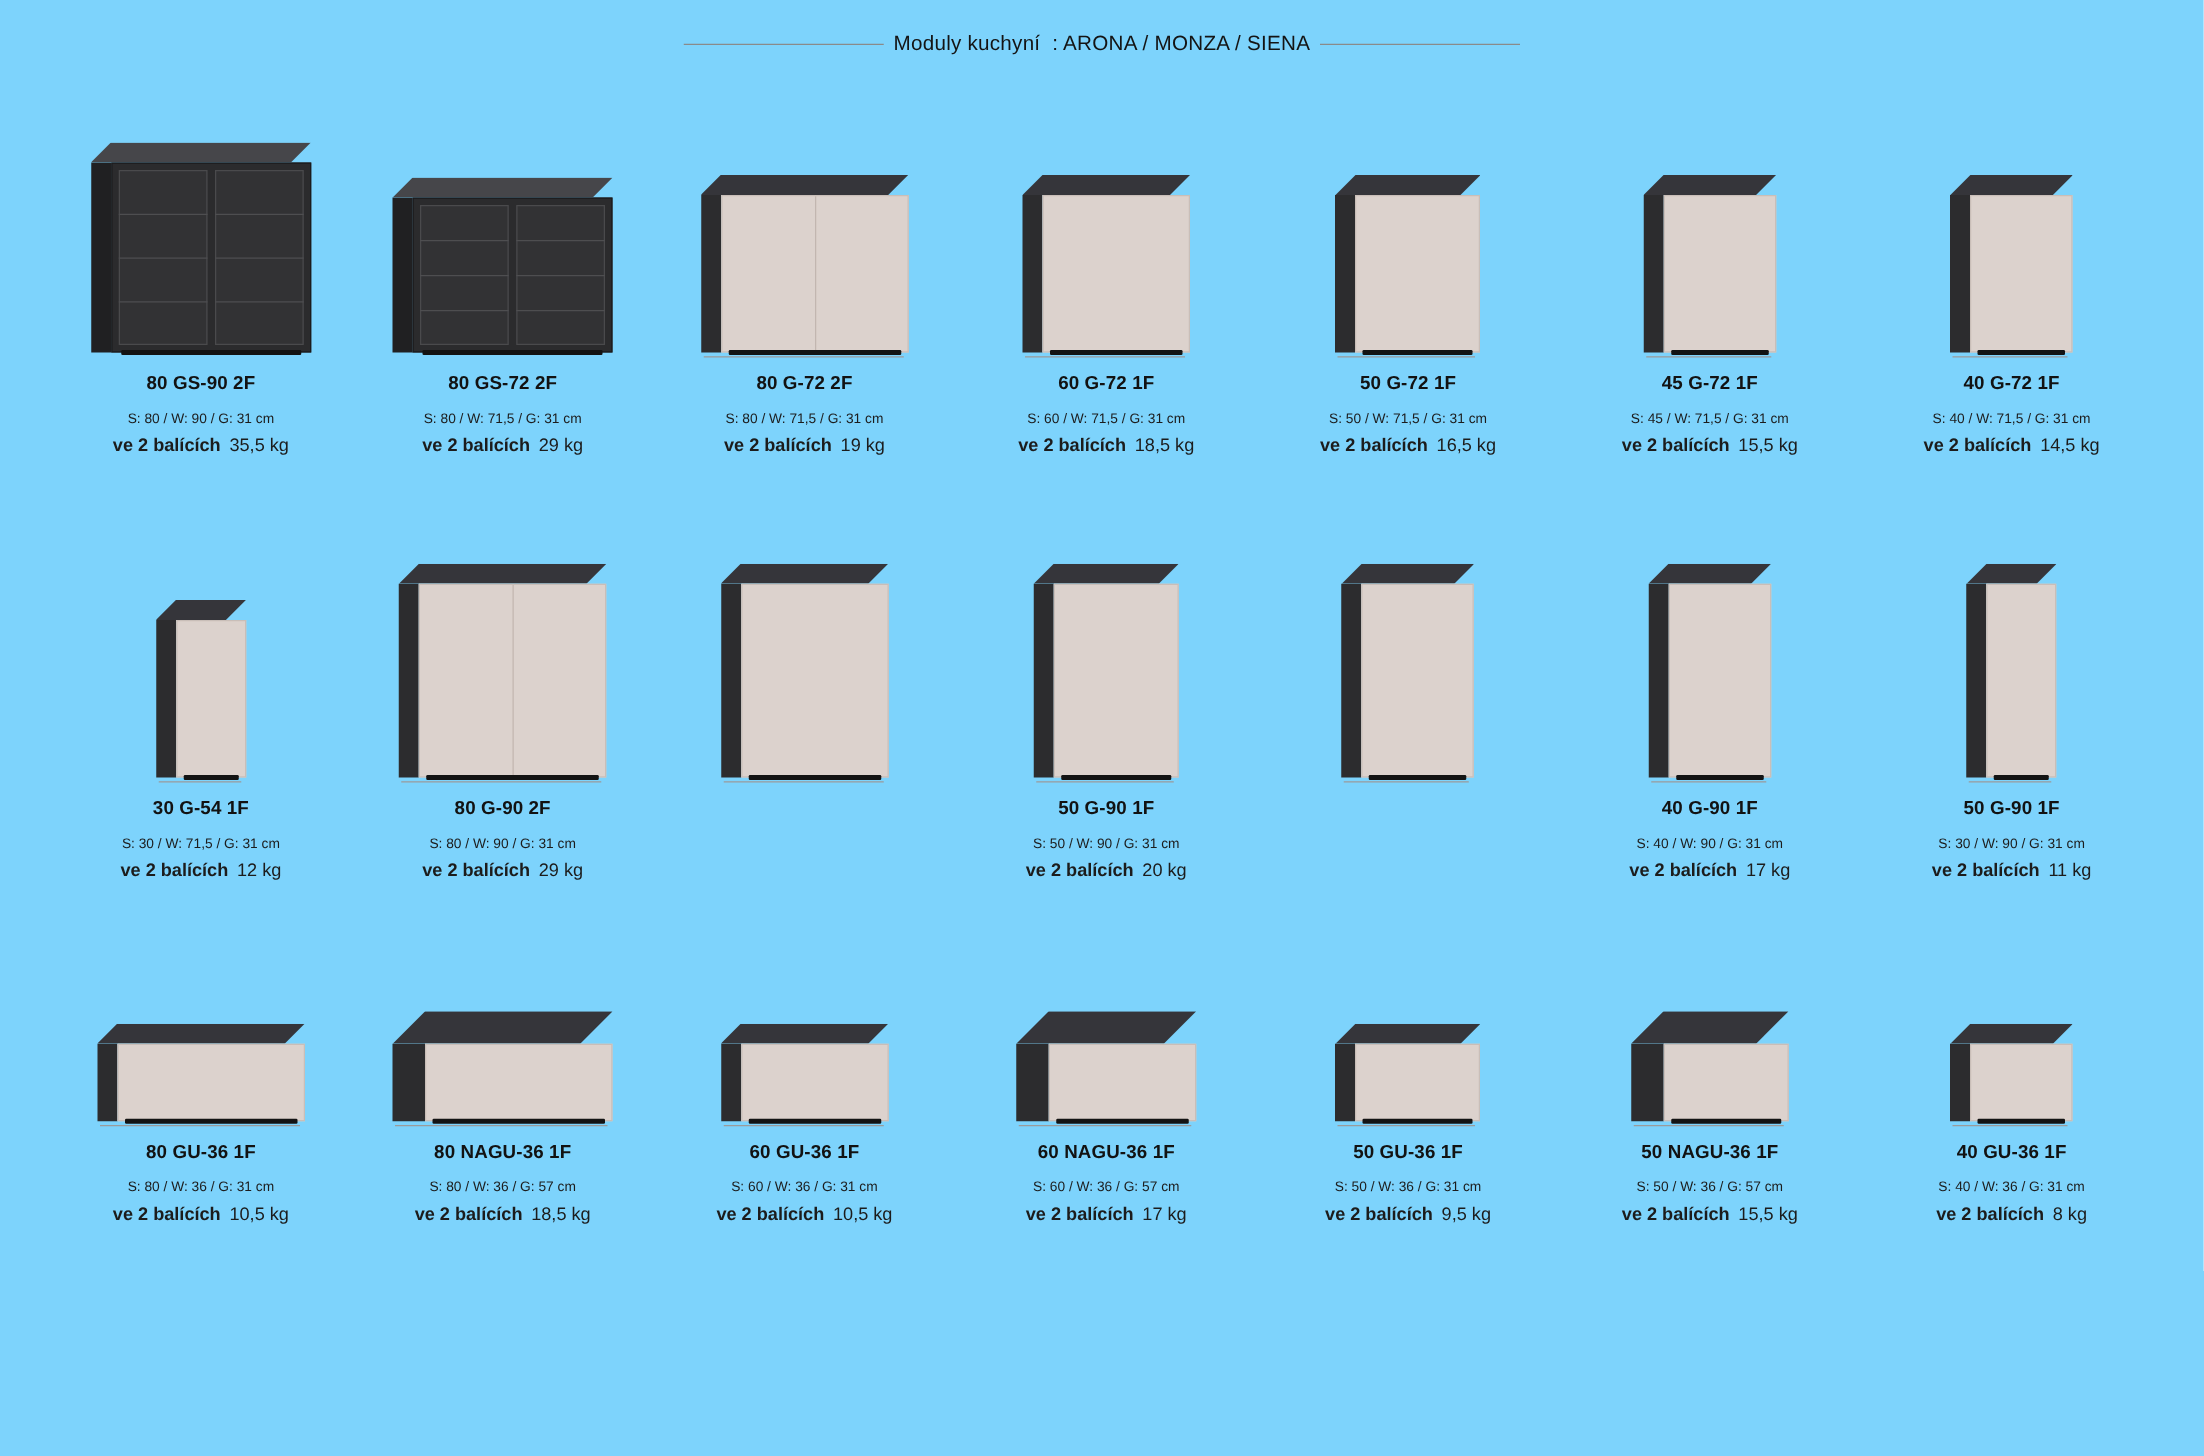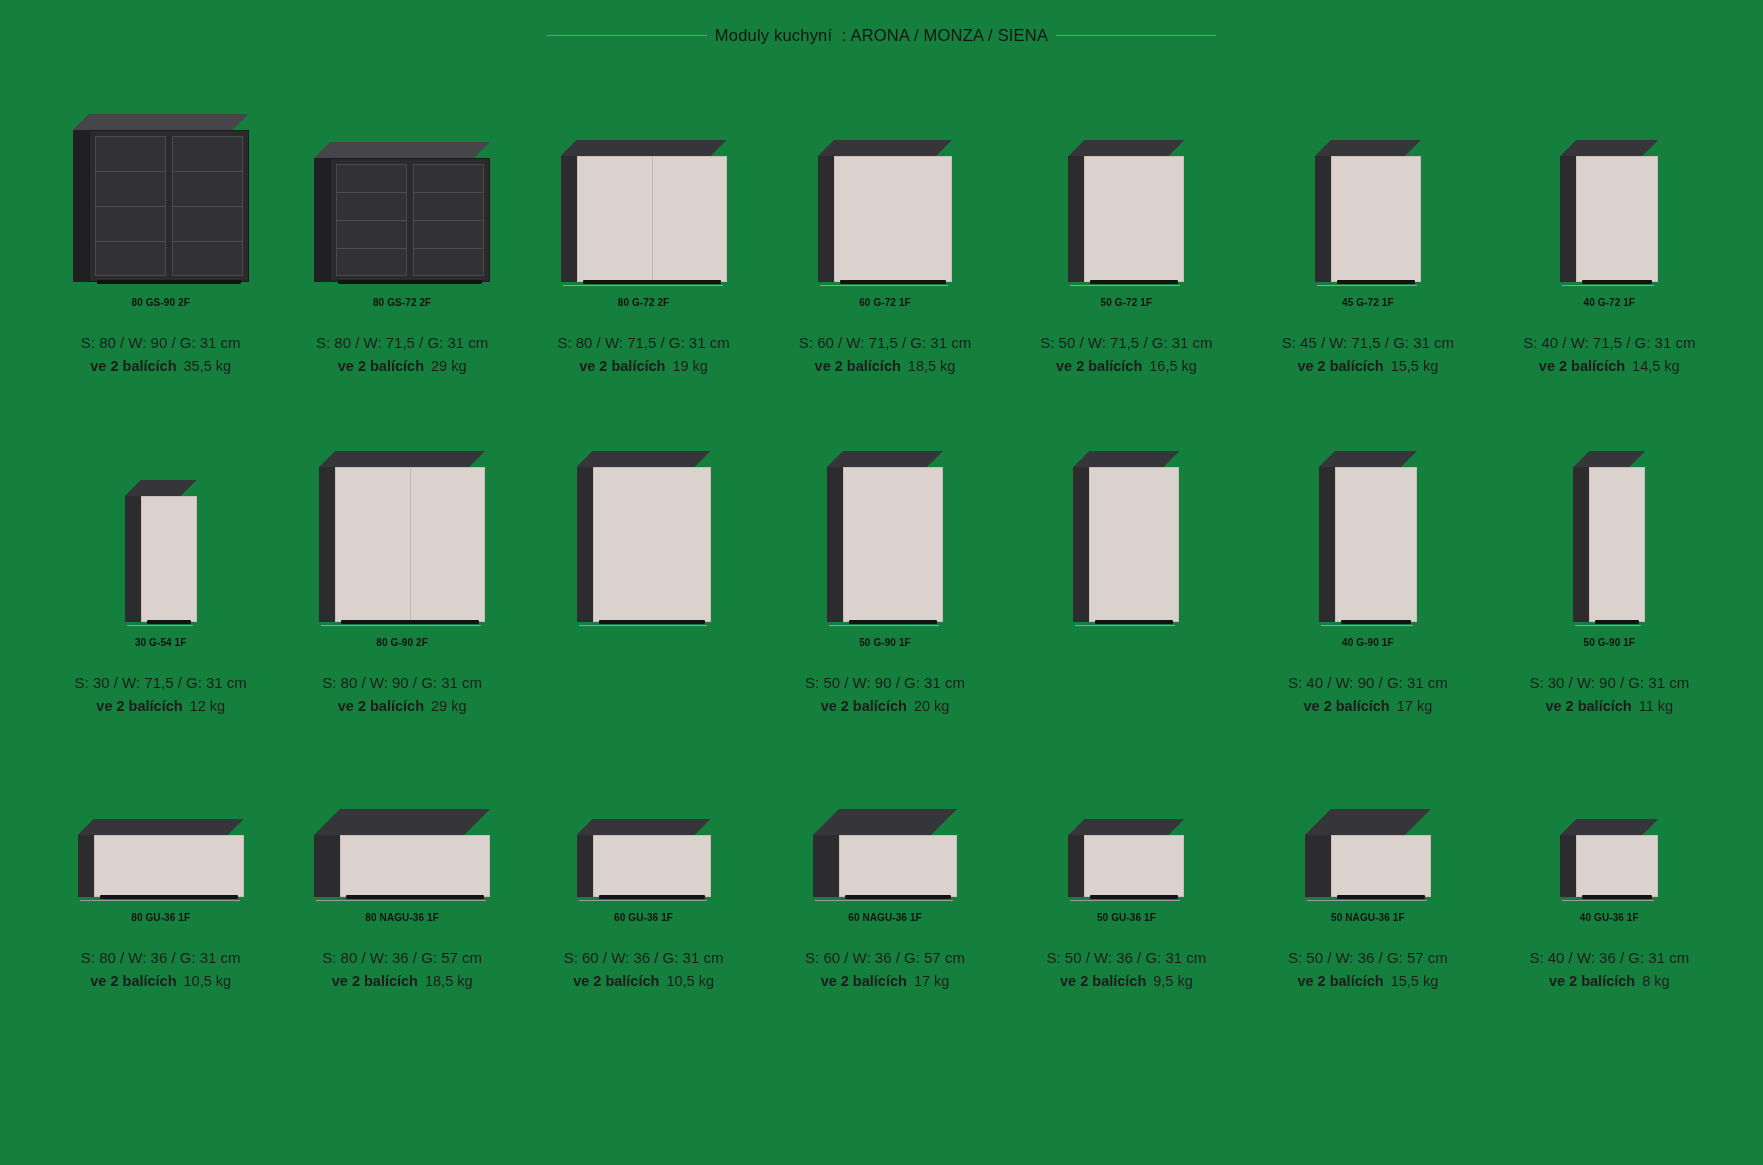--- a/index.html
+++ b/index.html
@@ -10,21 +10,21 @@
     width: 1763px;
     height: 1165px;
     font-family: "Liberation Sans", sans-serif;
     color: #1c1c1c;
     overflow: hidden;
   }
   #page {
     position: relative;
     width: 1763px;
     height: 1165px;
-    background: #15803d;
+    background: #7dd3fc;
   }
 
   
   .header {
     position: absolute;
     top: 26px;
     left: 0;
     width: 100%;
     display: flex;
     align-items: center;
@@ -78,29 +78,29 @@
   }
   .row.r2 .art { height: 190px; }
   .row.r3 .art { height: 125px; }
 
   .caption {
     text-align: center;
     line-height: 1.45;
     margin-top: 14px;
   }
   .cap-name {
-    font-size: 10px;
+    font-size: 15px;
     font-weight: 700;
     letter-spacing: .1px;
     color: #121212;
   }
   .cap-dims {
-    font-size: 15px;
+    font-size: 11px;
     color: #1c1c1c;
-    margin-top: 21px;
+    margin-top: 10px;
   }
   .cap-pack {
     font-size: 14.5px;
     margin-top: 3px;
     color: #1c1c1c;
   }
   .cap-pack b { font-weight: 700; }
   .cap-pack .w { margin-left: 7px; }
 
   

